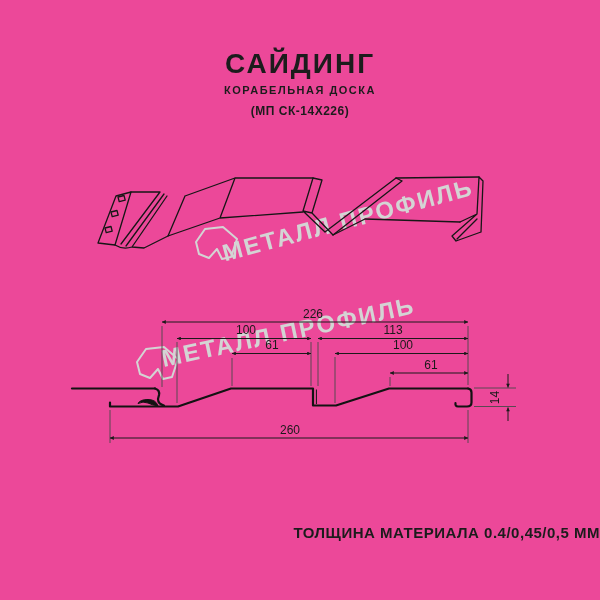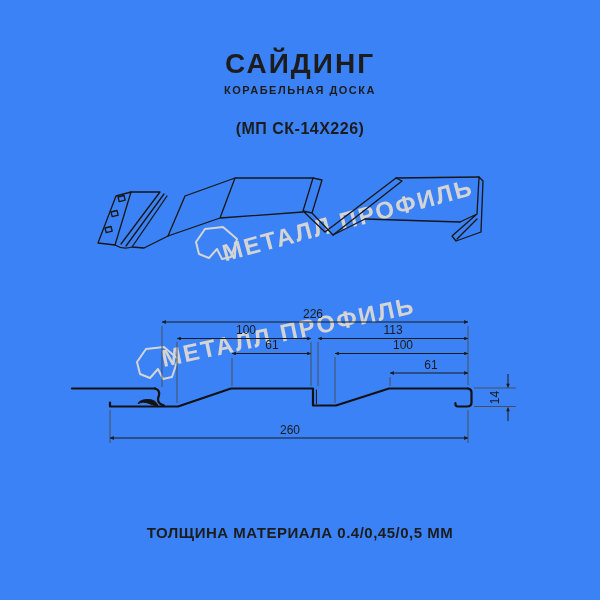--- a/index.html
+++ b/index.html
@@ -1,25 +1,25 @@
 <!DOCTYPE html>
 <html><head>
 <meta charset="utf-8">
 <style>
   html,body{margin:0;padding:0;}
   .page{
-    position:relative;width:600px;height:600px;background:#3b82f6;
+    position:relative;width:600px;height:600px;background:#ec4899;
     font-family:"Liberation Sans","DejaVu Sans",sans-serif;overflow:hidden;
     color:#1c1c1c;
   }
   .hdr{position:absolute;left:0;width:600px;text-align:center;}
   .title{top:48px;font-size:28px;font-weight:bold;letter-spacing:2px;}
   .subtitle{top:84px;font-size:11px;font-weight:bold;letter-spacing:1.5px;}
-  .code{top:120px;font-size:16px;font-weight:bold;letter-spacing:.5px;}
-  .footer{top:524px;font-size:15px;font-weight:bold;letter-spacing:.5px;}
+  .code{top:104px;font-size:12px;font-weight:bold;letter-spacing:.5px;}
+  .footer{top:524px;font-size:15px;font-weight:bold;letter-spacing:.5px;text-align:right;}
   svg{position:absolute;left:0;top:0;}
   .wm-text{font-family:"Liberation Sans","DejaVu Sans",sans-serif;font-size:24px;font-weight:bold;letter-spacing:2px;fill:#d4d4d4;}
   .wm-logo{fill:none;stroke:#d4d4d4;stroke-width:2;stroke-linejoin:round;}
   .art{fill:none;stroke:#161616;stroke-width:1.3;stroke-linejoin:round;stroke-linecap:round;}
   .prof{fill:none;stroke:#121212;stroke-width:2.2;stroke-linejoin:round;stroke-linecap:round;}
   .prof-thin{fill:none;stroke:#121212;stroke-width:1;}
   .ext{fill:none;stroke:#4a4a4a;stroke-width:.9;}
   .dim{fill:none;stroke:#1a1a1a;stroke-width:1;}
   .dim-label{font-size:12px;fill:#1a1a1a;}
 </style>

